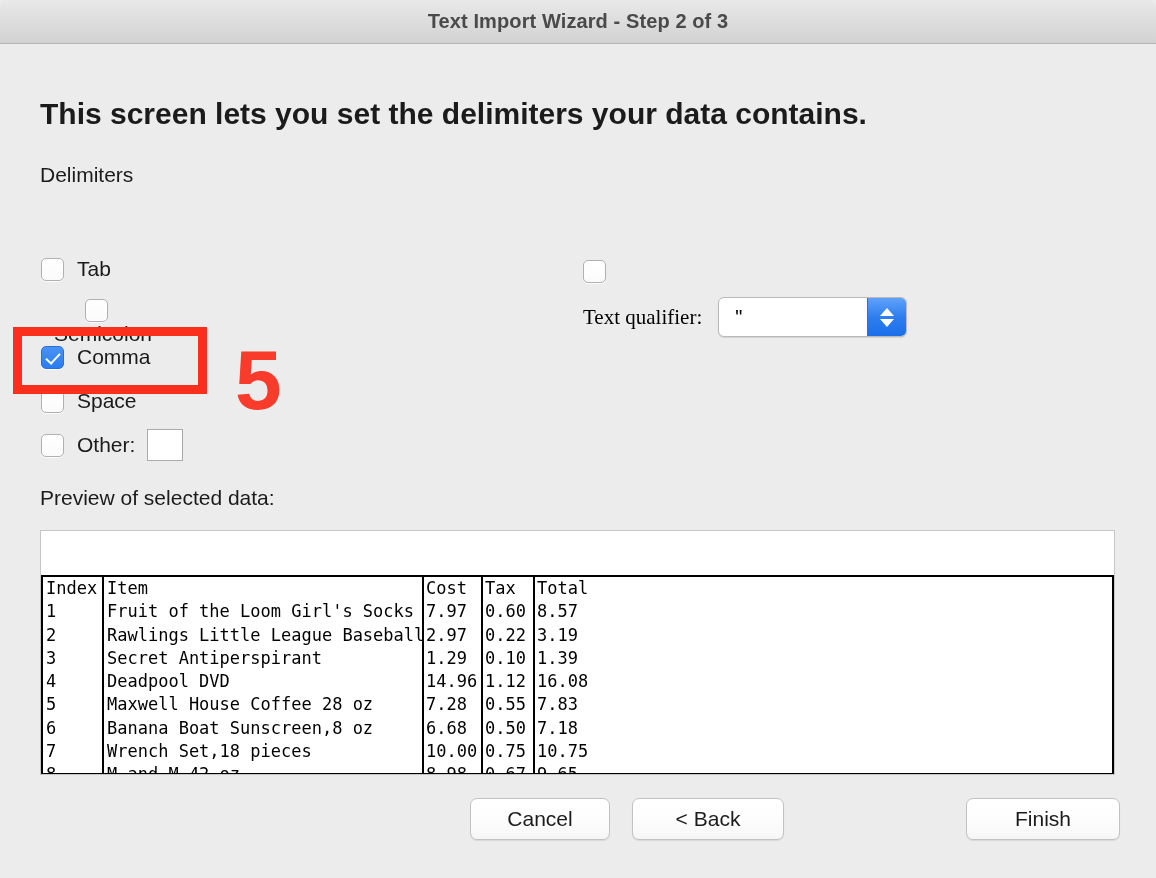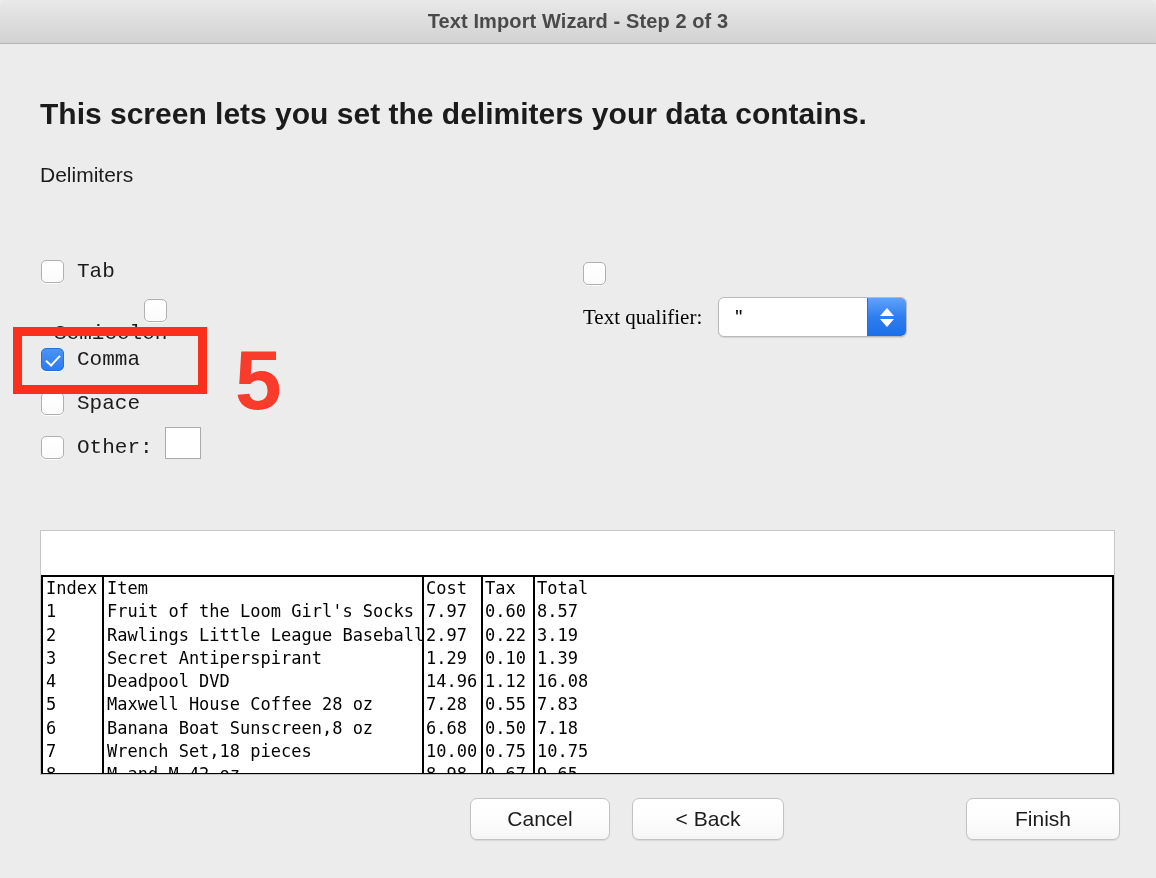--- a/index.html
+++ b/index.html
@@ -69,23 +69,22 @@
     color: #1b1b1b;
     white-space: nowrap;
   }
   .lbl-delimiters { left: 40px; top: 118px; }
   .lbl-preview    { left: 40px; top: 441px; }
 
   
   .cbrow {
     position: absolute;
     display: flex;
-    align-items: flex-end;
+    align-items: center;
     height: 28px;
-    font-family: Liberation Mono, monospace;
   }
   .cbox {
     width: 23px;
     height: 23px;
     border-radius: 5px;
     border: 1px solid #b0b0b0;
     background: linear-gradient(to bottom, #ffffff 0%, #fbfbfb 100%);
     box-sizing: border-box;
     flex: 0 0 auto;
     position: relative;
@@ -351,20 +350,21 @@
         <span class="stepper">
           <span class="chev chev-up"></span>
           <span class="chev chev-down"></span>
         </span>
       </span>
     </div>
 
     <div class="annot-box"></div>
     <div class="annot-num">5</div>
 
+    <div class="section-label lbl-preview">Preview of selected data:</div>
 
     <div class="preview-panel">
       <div class="grid">
         <div class="grid-inner">
           <div class="vline vl1"></div>
           <div class="vline vl2"></div>
           <div class="vline vl3"></div>
           <div class="vline vl4"></div>
           <div class="rows" id="preview-rows"><div class="row"><span class="cell c-index">Index</span><span class="cell c-item">Item</span><span class="cell c-cost">Cost</span><span class="cell c-tax">Tax</span><span class="cell c-total">Total</span></div><div class="row"><span class="cell c-index">1</span><span class="cell c-item">Fruit of the Loom Girl's Socks</span><span class="cell c-cost">7.97</span><span class="cell c-tax">0.60</span><span class="cell c-total">8.57</span></div><div class="row"><span class="cell c-index">2</span><span class="cell c-item">Rawlings Little League Baseball</span><span class="cell c-cost">2.97</span><span class="cell c-tax">0.22</span><span class="cell c-total">3.19</span></div><div class="row"><span class="cell c-index">3</span><span class="cell c-item">Secret Antiperspirant</span><span class="cell c-cost">1.29</span><span class="cell c-tax">0.10</span><span class="cell c-total">1.39</span></div><div class="row"><span class="cell c-index">4</span><span class="cell c-item">Deadpool DVD</span><span class="cell c-cost">14.96</span><span class="cell c-tax">1.12</span><span class="cell c-total">16.08</span></div><div class="row"><span class="cell c-index">5</span><span class="cell c-item">Maxwell House Coffee 28 oz</span><span class="cell c-cost">7.28</span><span class="cell c-tax">0.55</span><span class="cell c-total">7.83</span></div><div class="row"><span class="cell c-index">6</span><span class="cell c-item">Banana Boat Sunscreen,8 oz</span><span class="cell c-cost">6.68</span><span class="cell c-tax">0.50</span><span class="cell c-total">7.18</span></div><div class="row"><span class="cell c-index">7</span><span class="cell c-item">Wrench Set,18 pieces</span><span class="cell c-cost">10.00</span><span class="cell c-tax">0.75</span><span class="cell c-total">10.75</span></div><div class="row"><span class="cell c-index">8</span><span class="cell c-item">M and M,42 oz</span><span class="cell c-cost">8.98</span><span class="cell c-tax">0.67</span><span class="cell c-total">9.65</span></div></div>
         </div>

